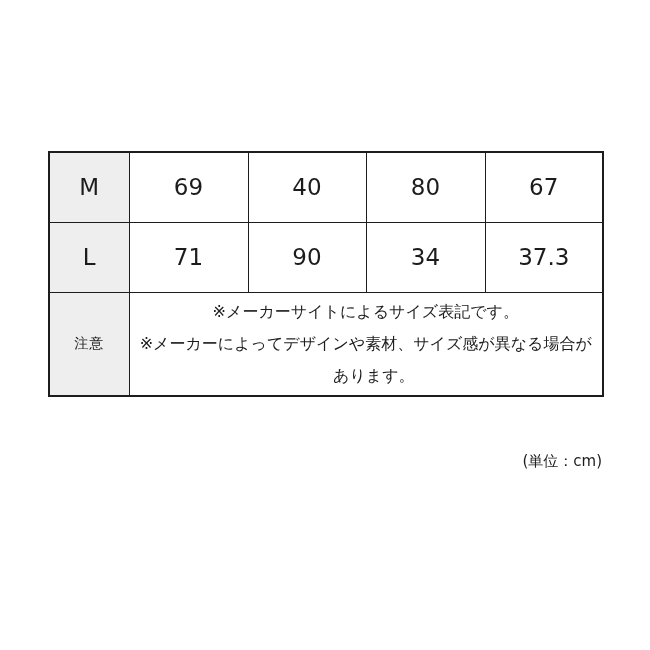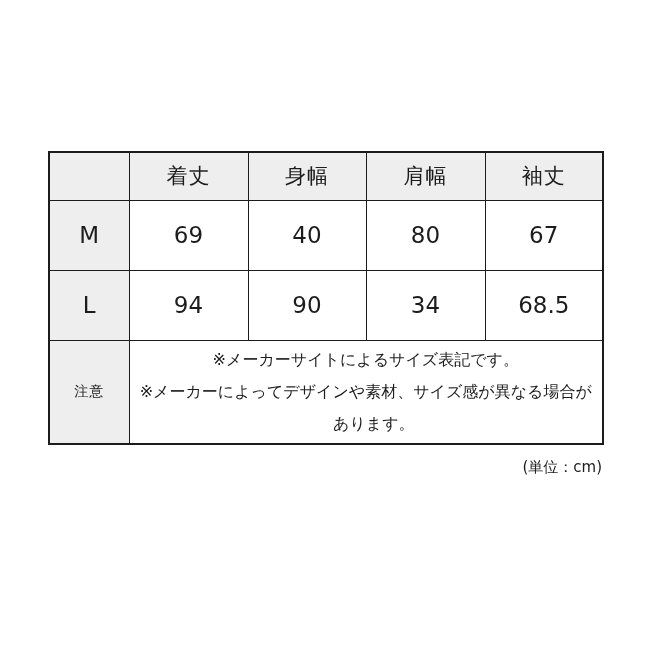--- a/index.html
+++ b/index.html
@@ -55,57 +55,49 @@
     line-height: 32px;
   }
   .note-line { white-space: nowrap; }
   .note-line.indent { padding-left: 1em; }
   .unit {
     position: absolute;
     top: 452px;
     right: 48px;
     font-size: 15px;
     text-align: right;
-    margin-top: 6px;
   }
 </style>
 </head>
 <body>
 
 <div class="canvas">
 
   <table class="size-table">
     <colgroup>
       <col class="c0">
         <col class="c1">
         <col class="c2">
         <col class="c3">
         <col class="c4">
     </colgroup>
     <tbody>
-      <tr class="r-head">
-        <td class="shade"></td>
-        <td class="shade head">着丈</td>
-        <td class="shade head">身幅</td>
-        <td class="shade head">肩幅</td>
-        <td class="shade head">袖丈</td>
-      </tr>
       <tr class="r-size">
         <td class="shade rowlabel">M</td>
         <td class="val">69</td>
         <td class="val">40</td>
         <td class="val">80</td>
         <td class="val">67</td>
       </tr>
       <tr class="r-size">
         <td class="shade rowlabel">L</td>
-        <td class="val">94</td>
+        <td class="val">71</td>
         <td class="val">90</td>
         <td class="val">34</td>
-        <td class="val">68.5</td>
+        <td class="val">37.3</td>
       </tr>
       <tr class="r-note">
         <td class="shade notelabel">注意</td>
         <td class="notes" colspan="4">
           <div class="note-line">※メーカーサイトによるサイズ表記です。</div>
           <div class="note-line">※メーカーによってデザインや素材、サイズ感が異なる場合が</div>
           <div class="note-line indent">あります。</div>
         </td>
       </tr>
     </tbody>

